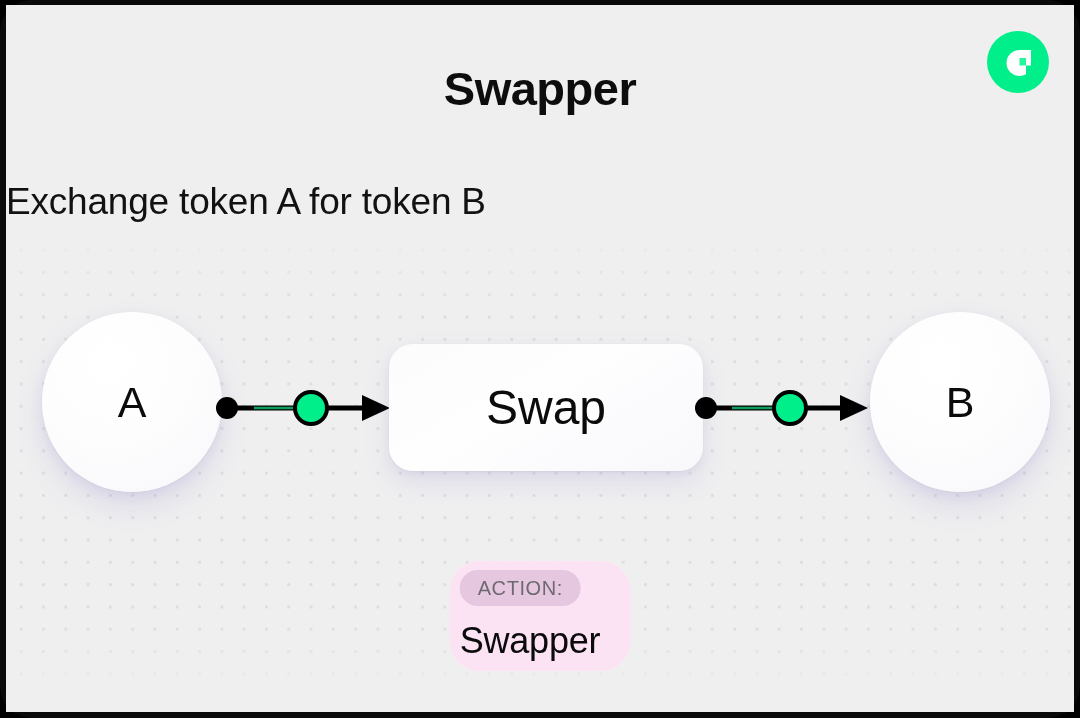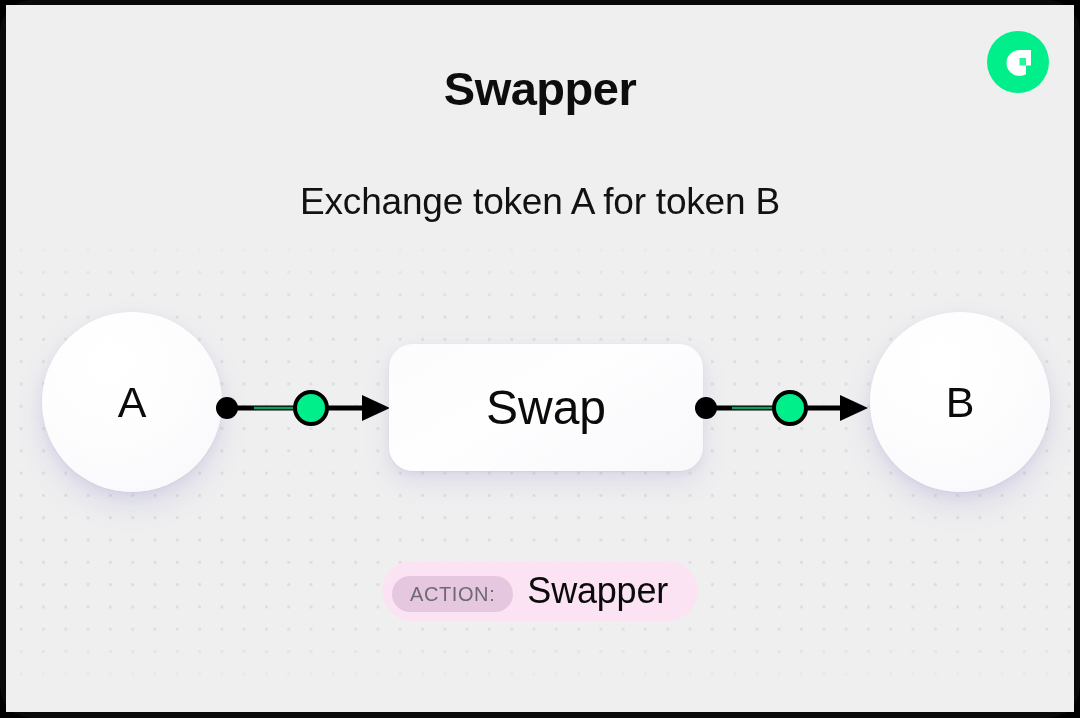--- a/index.html
+++ b/index.html
@@ -57,21 +57,20 @@
     font-weight: bold;
     letter-spacing: -0.5px;
     color: #0d0d0d;
   }
 
   #page-subtitle {
     position: absolute;
     left: 0;
     top: 176px;
     width: 100%;
-    text-align: center;
     font-size: 37px;
     font-weight: 400;
     letter-spacing: -0.2px;
     color: #121212;
   }
 
   
   #brand-logo {
     position: absolute;
     right: 25px;
@@ -148,25 +147,26 @@
   #connector-swap-b { left: 686px; width: 178px; }
   .connector svg { display: block; }
 
   
   #action-badge {
     position: absolute;
     left: 50%;
     top: 556px;
     transform: translateX(-50%);
     display: flex;
-    align-items: flex-end;
+    align-items: flex-start;
     gap: 14px;
     background: #fbe3f4;
     border-radius: 30px;
     padding: 9px 26px 9px 10px;
+    flex-direction: column;
   }
   #action-badge-key {
     background: #e6c7e0;
     border-radius: 20px;
     padding: 7px 18px 6px 18px;
     font-size: 20px;
     font-weight: 400;
     letter-spacing: 0.6px;
     color: #6f6a72;
   }

